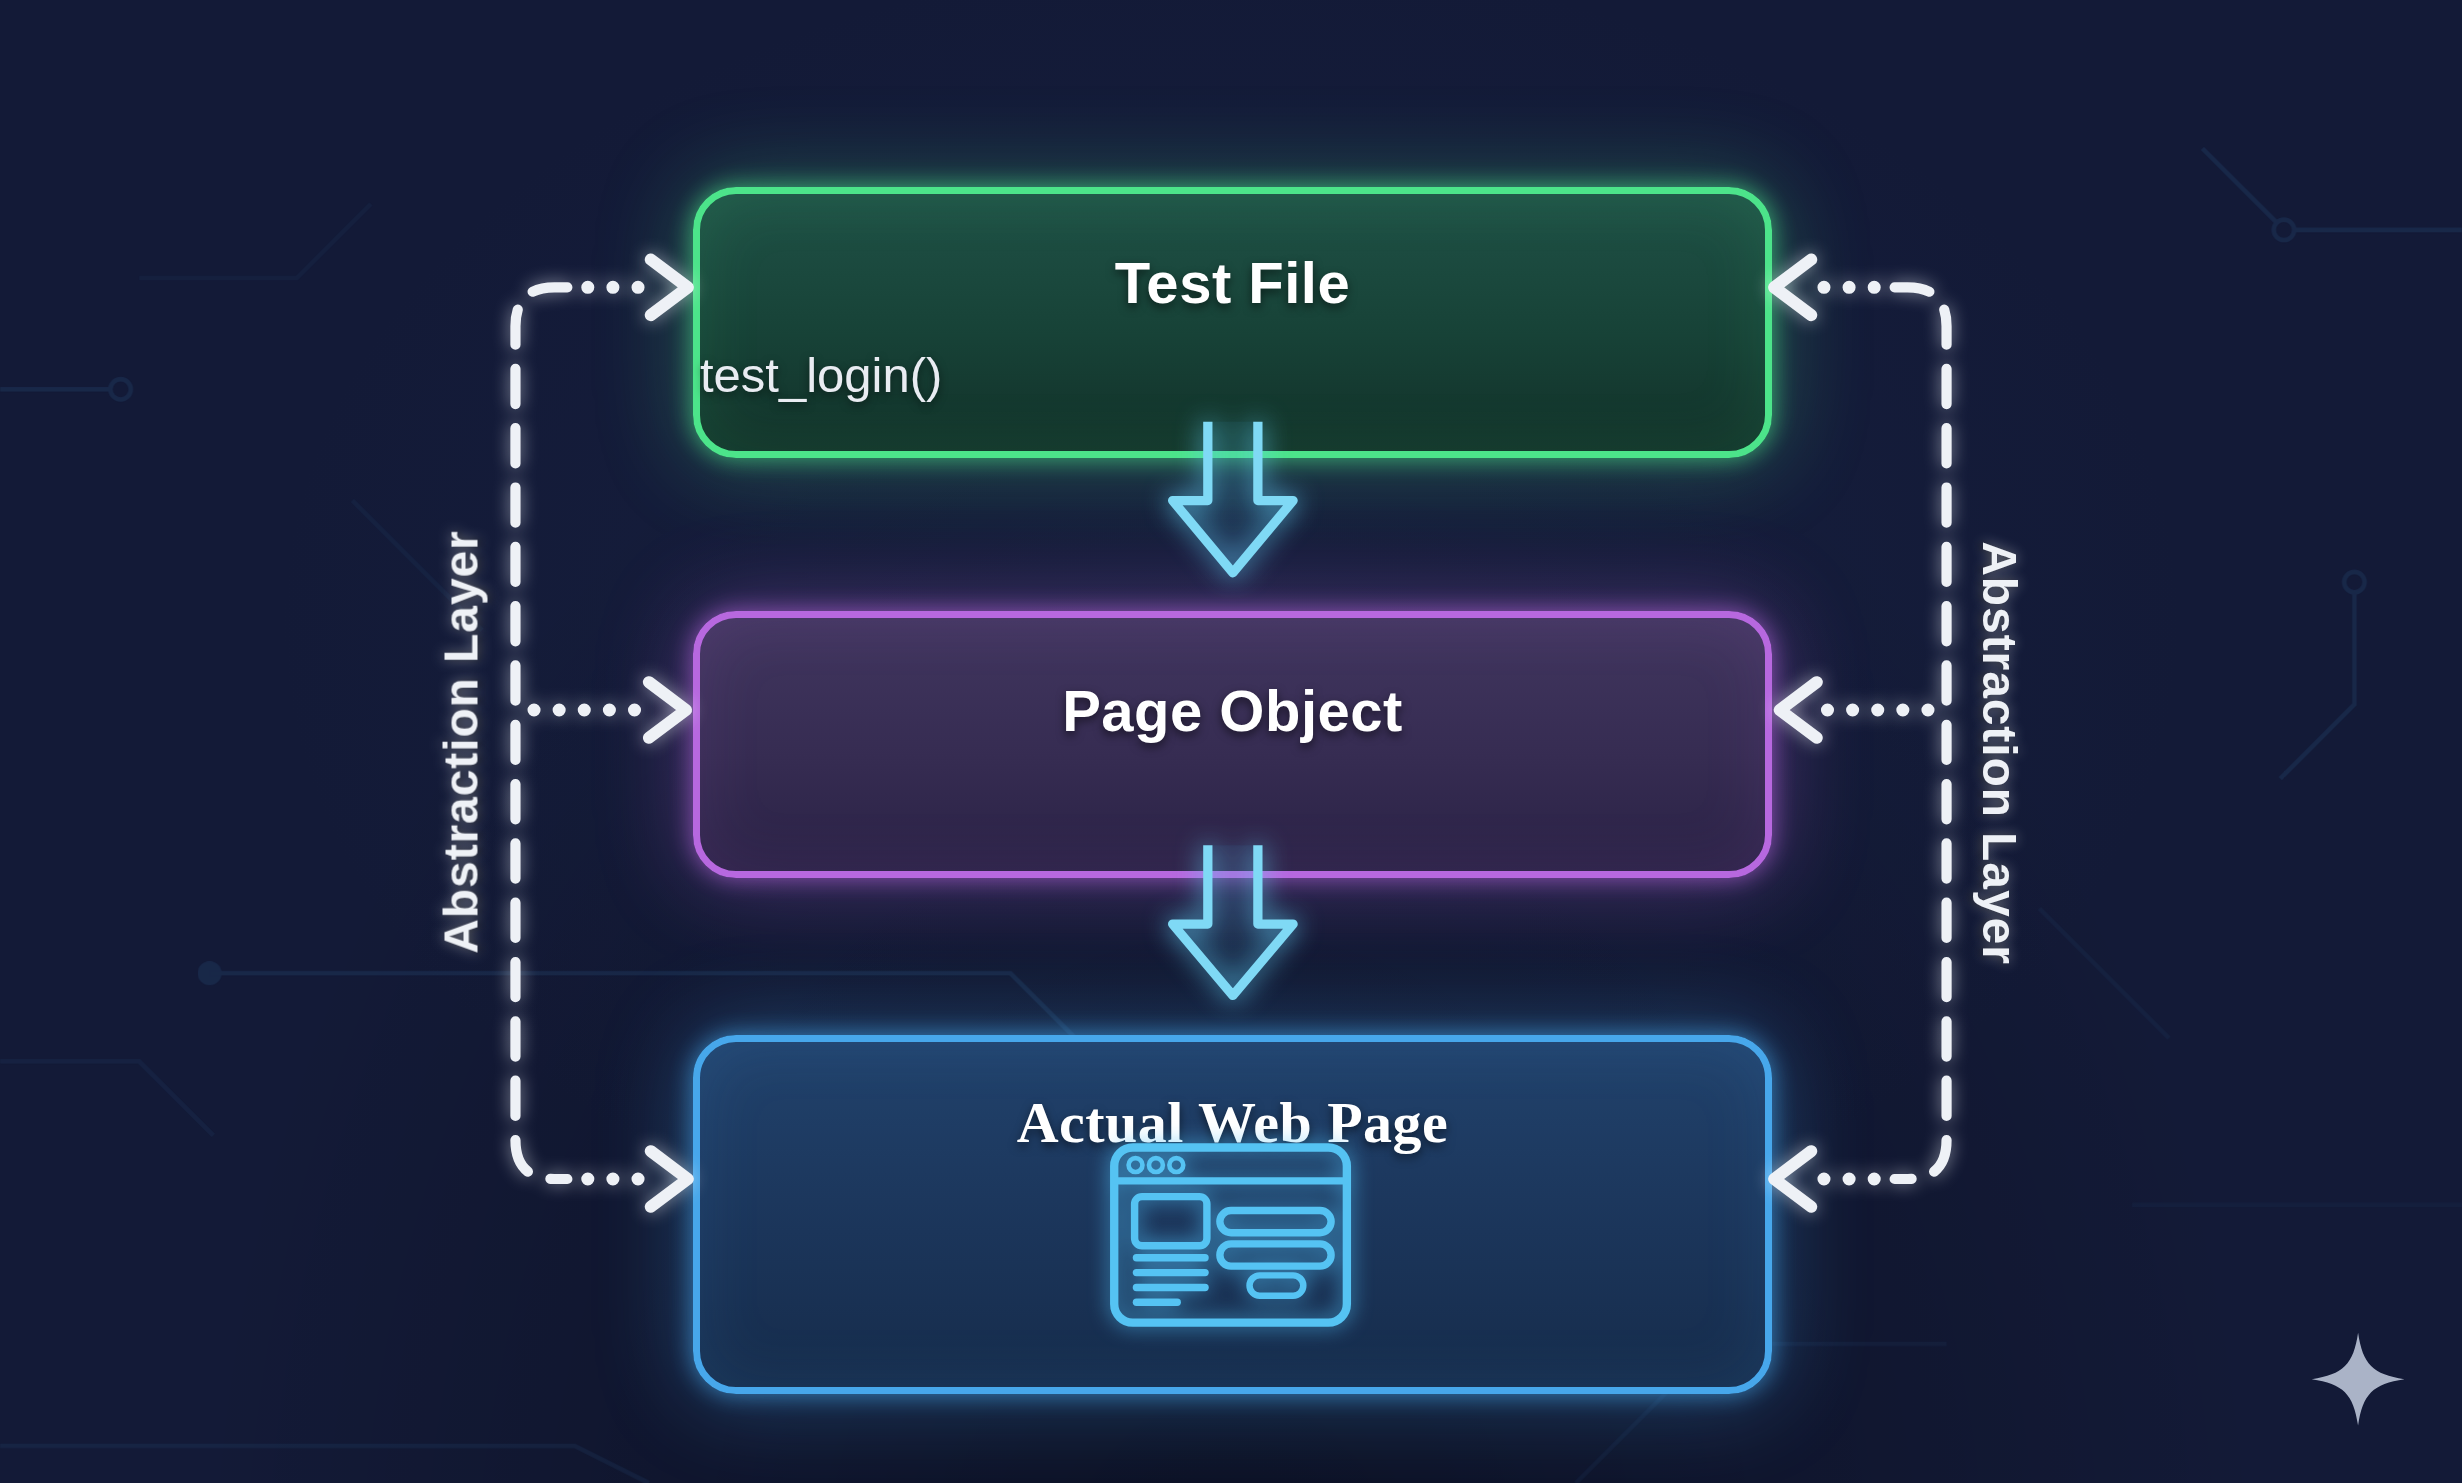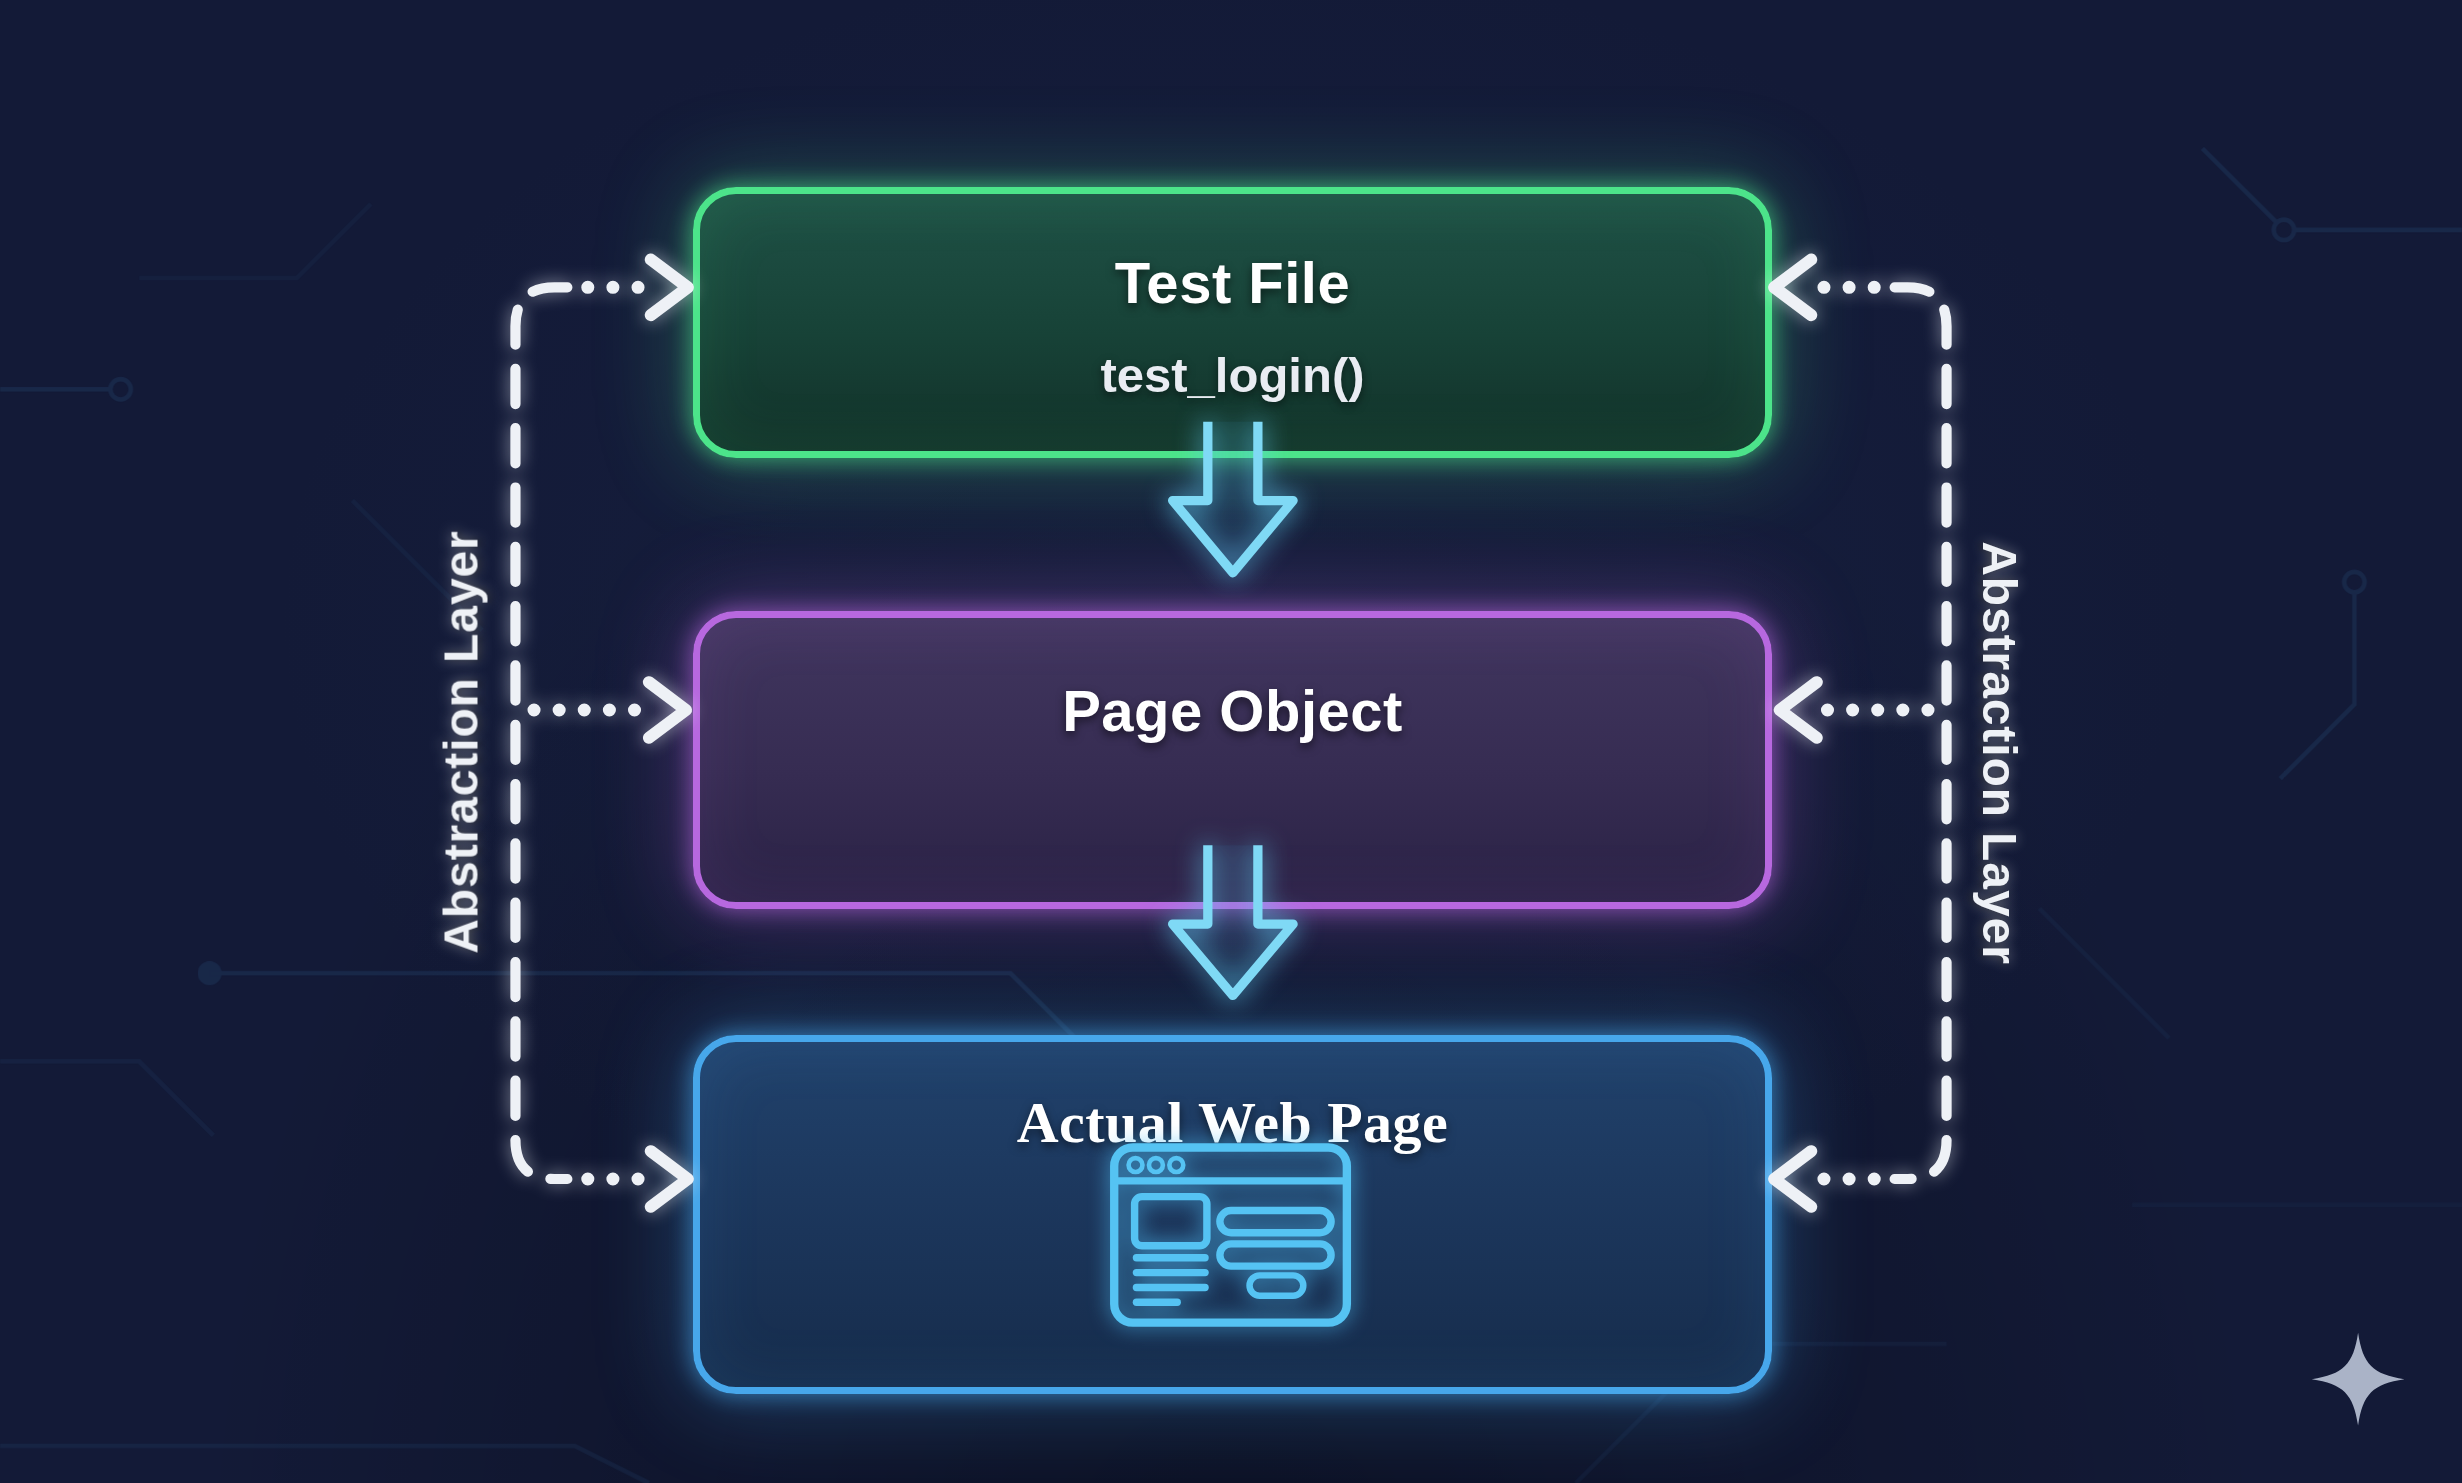--- a/index.html
+++ b/index.html
@@ -19,38 +19,38 @@
   .box{
     position:absolute;left:693px;width:1079px;box-sizing:border-box;
     border-radius:43px;border:7.4px solid;z-index:2;margin-top:36px;
   }
   .box-green{
     top:151px;height:271px;border-color:#4ce48a;
     background:linear-gradient(180deg,#1f5146 0%,#174237 55%,#123129 100%);
     box-shadow:0 0 88px 9.3px rgba(76,228,138,.28),0 0 22px 1.9px rgba(76,228,138,.6),inset 0 0 65px rgba(76,228,138,.12);
   }
   .box-purple{
-    top:575px;height:298px;border-color:#b768df;
+    top:575px;height:267px;border-color:#b768df;
     background:linear-gradient(180deg,#41365f 0%,#362c52 55%,#2a2245 100%);
     box-shadow:0 0 88px 9.3px rgba(183,104,223,.30),0 0 22px 1.9px rgba(183,104,223,.6),inset 0 0 65px rgba(183,104,223,.12);
   }
   .box-blue{
     top:999px;height:359px;border-color:#47a7eb;
     background:linear-gradient(180deg,#21426c 0%,#1b355a 55%,#162c4b 100%);
     box-shadow:0 0 88px 9.3px rgba(71,167,235,.30),0 0 22px 1.9px rgba(71,167,235,.6),inset 0 0 65px rgba(71,167,235,.12);
   }
   .box-title{
     position:absolute;left:0;right:0;text-align:center;
     font-size:58px;line-height:69px;font-weight:700;color:#ffffff;
     text-shadow:0 3.7px 9.3px rgba(0,0,0,.55);
     letter-spacing:0.5px;
   }
   .box-code{
-    position:absolute;left:0;right:0;text-align:center;
-    font-size:49px;line-height:59px;font-weight:700;color:#e9ecf2;
+    position:absolute;left:0;right:0;text-align:left;
+    font-size:49px;line-height:59px;font-weight:400;color:#e9ecf2;
     text-shadow:0 2.8px 8.3px rgba(0,0,0,.5);
   }
   .t-green .box-title{top:54px;}   .t-green .box-code{top:152px;}
   .t-purple .box-title{top:58px;}  .t-purple .box-code{top:158px;}
   .t-blue .box-title{top:46px;font-family:Liberation Serif, serif;}
 
   .abs-label{
     position:absolute;z-index:2;white-space:nowrap;
     font-size:48px;font-weight:600;color:#eef1f6;letter-spacing:0.9px;
     text-shadow:0 0 13px rgba(240,244,250,.45),0 2.8px 7.4px rgba(0,0,0,.6);

